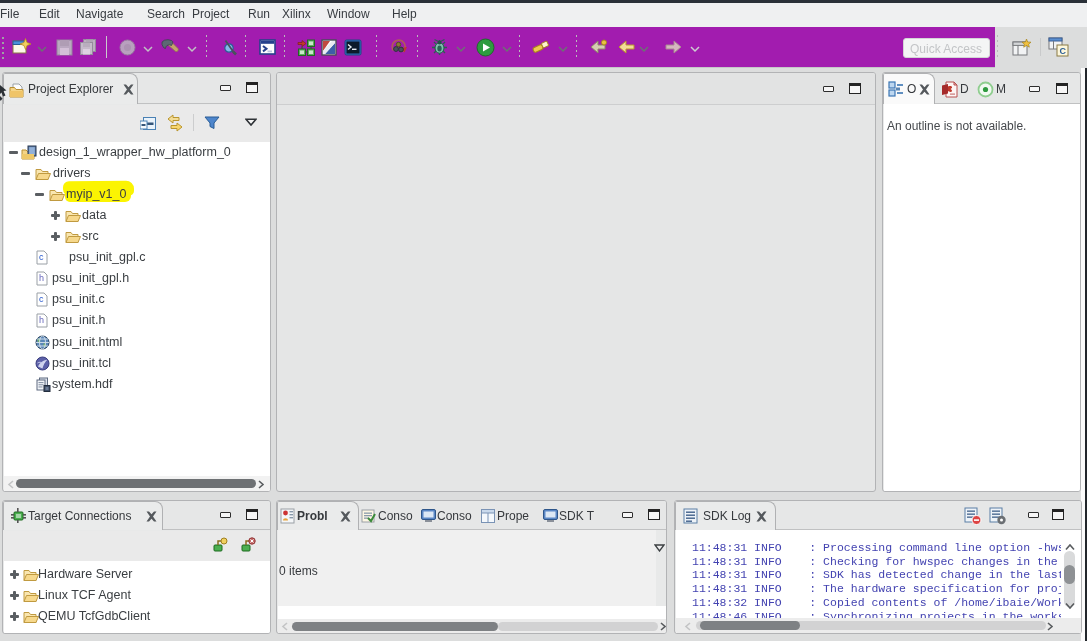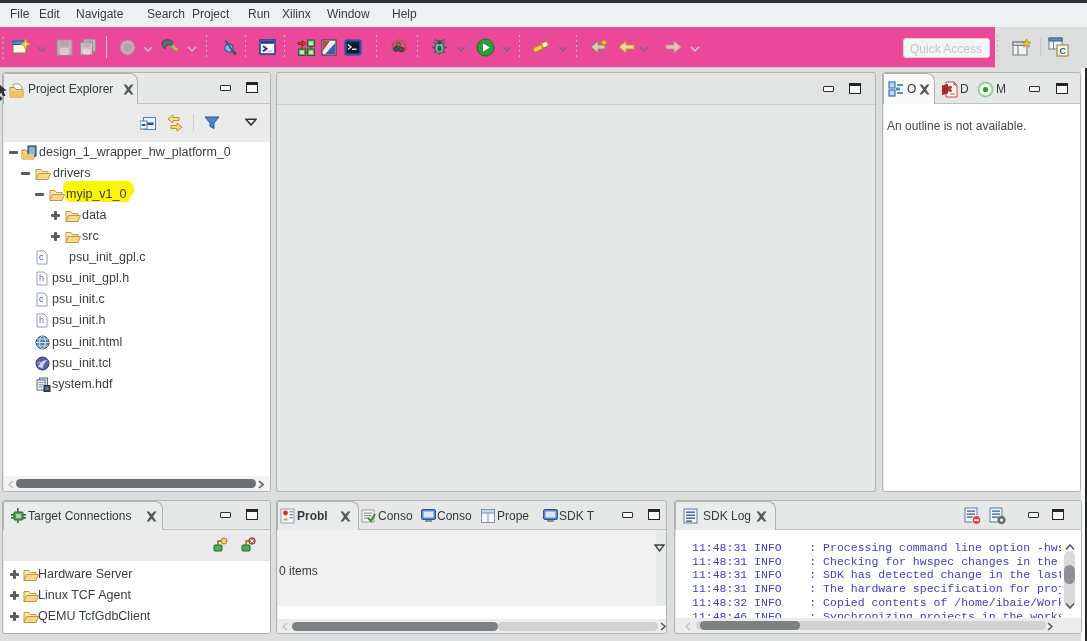--- a/index.html
+++ b/index.html
@@ -21,32 +21,32 @@
 .chev { position:absolute; width:10px; height:10px; }
 .sepline { position:absolute; width:1px; height:22px; background:#c9cacb; top:9px; }
 .dashsep { position:absolute; width:1px; height:24px; top:8px; background:repeating-linear-gradient(to bottom,#b9babb 0 2px,transparent 2px 5px); }
 </style>
 </head>
 <body>
 
 <div class="abs" style="left:0;top:0;width:1087px;height:3px;background:#2a3038;"></div>
 
 <div class="abs" style="left:0;top:3px;width:1087px;height:24px;background:#eff0f1;">
-  <span class="menu" style="left:10px;text-align:right;">File</span>
+  <span class="menu" style="left:0;text-align:right;">File</span>
   <span class="menu" style="left:39px;">Edit</span>
   <span class="menu" style="left:76px;">Navigate</span>
   <span class="menu" style="left:147px;">Search</span>
   <span class="menu" style="left:192px;">Project</span>
   <span class="menu" style="left:248px;">Run</span>
   <span class="menu" style="left:282px;">Xilinx</span>
   <span class="menu" style="left:327px;">Window</span>
   <span class="menu" style="left:392px;">Help</span>
 </div>
 
-<div class="abs" id="toolbar" style="left:0;top:27px;width:995px;height:41px;background:#ec4899;border-bottom:1px solid #c6c7c8;">
+<div class="abs" id="toolbar" style="left:0;top:27px;width:995px;height:41px;background:#a21caf;border-bottom:1px solid #c6c7c8;">
   <div class="abs" style="left:2px;top:10px;width:2px;height:22px;background:repeating-linear-gradient(to bottom,#9fa1a3 0 2px,transparent 2px 5px);"></div>
 
   <svg class="abs" style="left:12px;top:11px;" width="19" height="19" viewBox="0 0 19 19">
     <rect x="1" y="3" width="13" height="12" fill="#fdf9e8" stroke="#8a7b45"></rect>
     <rect x="1" y="3" width="13" height="3.5" fill="#4a90d9" stroke="#2a5d96"></rect>
     <path d="M13.5 0.5 L15 4.5 L19 6 L15 7.5 L13.5 11.5 L12 7.5 L8 6 L12 4.5 Z" fill="#f2cf60" stroke="#b98f1f" stroke-width="0.8"></path>
   </svg>
   <svg class="chev" style="left:37px;top:17px;" viewBox="0 0 10 10">
       <path d="M1 3 L5 7 L9 3" stroke="#6d7175" stroke-width="1.5" fill="none"></path>
     </svg>

